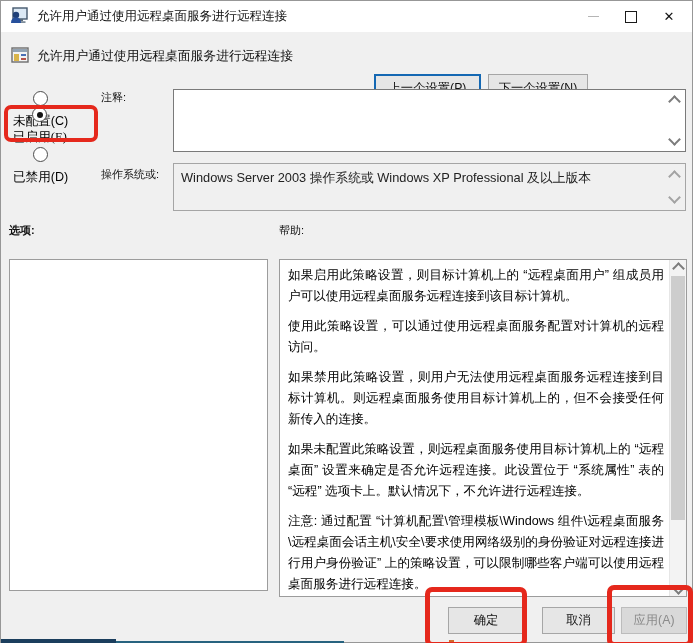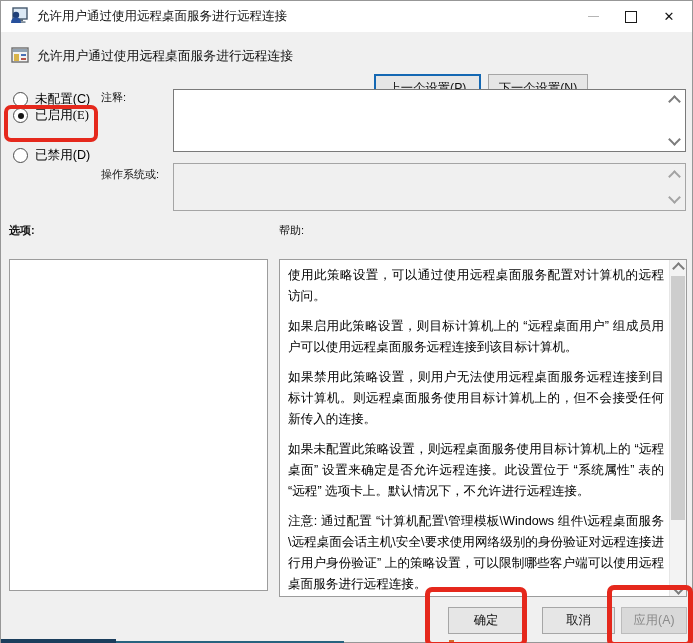--- a/index.html
+++ b/index.html
@@ -21,21 +21,21 @@
   
   .headerbar{position:absolute;left:0;top:31px;width:100%;height:48px;background:#f0f0f0;}
   .headerbar .hicon{position:absolute;left:10px;top:14px;width:18px;height:18px;}
   .headerbar .hname{position:absolute;left:36px;top:0;line-height:48px;font-size:12.8px;color:#111;white-space:nowrap;}
   .btn{box-sizing:border-box;background:#e6e6e6;border:1px solid #a6a6a6;font-size:12.3px;
        font-family:inherit;color:#111;display:flex;align-items:center;justify-content:center;cursor:default;}
   .btn-prev{position:absolute;left:373px;top:42px;width:107px;height:29px;border:2px solid #1468b3;}
   .btn-next{position:absolute;left:487px;top:42px;width:100px;height:29px;}
 
   
-  .radio-row{position:absolute;left:12px;display:flex;align-items:center;gap:7px;font-size:12.6px;}
+  .radio-row{position:absolute;left:12px;display:flex;align-items:center;gap:7px;font-size:12.6px;flex-direction:column;}
   .rr1{top:90px;} .rr2{top:106px;font-family:Liberation Serif, serif;} .rr3{top:146px;}
   .radio-circle{width:13px;height:13px;border:1px solid #4c4c4c;border-radius:50%;background:#fff;
                 display:flex;align-items:center;justify-content:center;flex:none;}
   .radio-circle .dot{width:6px;height:6px;border-radius:50%;background:#141414;display:none;}
   .radio-row.selected .radio-circle .dot{display:block;}
 
   
   .field-label{position:absolute;font-size:11px;color:#111;white-space:nowrap;}
   .lbl-comment{left:100px;top:89px;}
   .lbl-supported{left:100px;top:166px;}
@@ -140,33 +140,34 @@
 
   <span class="field-label lbl-comment">注释:</span>
   <div class="comment-box">
     <textarea value="" style=""></textarea>
     <span class="chev chev-up" style="right:6px;top:7px;"></span>
     <span class="chev chev-down" style="right:6px;bottom:7px;"></span>
   </div>
 
   <span class="field-label lbl-supported">操作系统或:</span>
   <div class="platform-box">
+    <span>Windows Server 2003 操作系统或 Windows XP Professional 及以上版本</span>
     <span class="chev chev-up dis" style="right:6px;top:8px;"></span>
     <span class="chev chev-down dis" style="right:6px;bottom:8px;"></span>
   </div>
 
   <span class="field-label lbl-options">选项:</span>
   <span class="field-label lbl-help">帮助:</span>
 
   <div class="options-panel"></div>
 
   <div class="help-panel">
     <div class="help-text">
+      <p>如果启用此策略设置，则目标计算机上的 “远程桌面用户” 组成员用户可以使用远程桌面服务远程连接到该目标计算机。</p>
       <p>使用此策略设置，可以通过使用远程桌面服务配置对计算机的远程访问。</p>
-      <p>如果启用此策略设置，则目标计算机上的 “远程桌面用户” 组成员用户可以使用远程桌面服务远程连接到该目标计算机。</p>
       <p>如果禁用此策略设置，则用户无法使用远程桌面服务远程连接到目标计算机。则远程桌面服务使用目标计算机上的，但不会接受任何新传入的连接。</p>
       <p>如果未配置此策略设置，则远程桌面服务使用目标计算机上的 “远程桌面” 设置来确定是否允许远程连接。此设置位于 “系统属性” 表的 “远程” 选项卡上。默认情况下，不允许进行远程连接。</p>
       <p>注意: 通过配置 “计算机配置\管理模板\Windows 组件\远程桌面服务\远程桌面会话主机\安全\要求使用网络级别的身份验证对远程连接进行用户身份验证” 上的策略设置，可以限制哪些客户端可以使用远程桌面服务进行远程连接。</p>
 
     </div>
     <div class="help-scroll">
       <div class="scroll-btn up">
           <span class="chev chev-up"></span>
         </div>
       <div class="help-thumb"></div>

